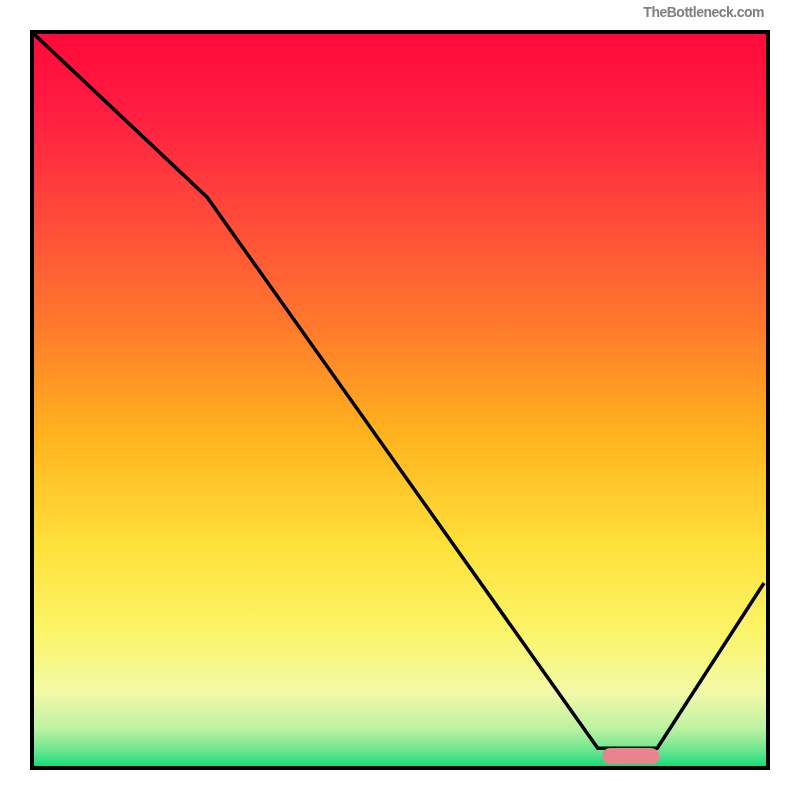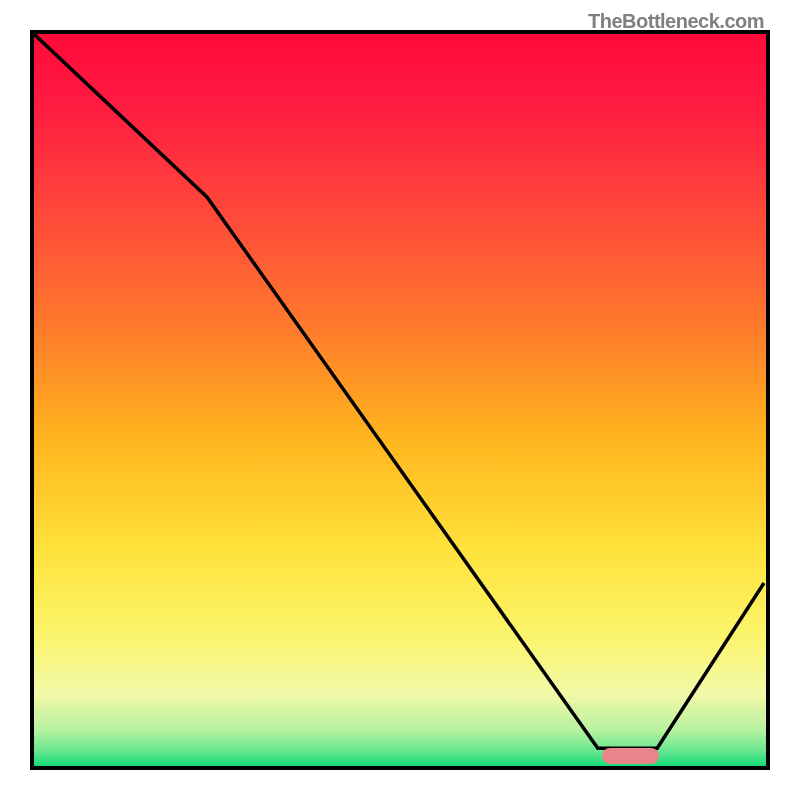--- a/index.html
+++ b/index.html
@@ -24,23 +24,23 @@
   }
   .gradient-bg {
     position: absolute;
     top: 0;
     left: 0;
     width: 100%;
     height: 100%;
   }
   .watermark {
     position: absolute;
-    top: 10px;
+    top: 4px;
     right: 36px;
-    font-size: 20px;
+    font-size: 14px;
     font-weight: bold;
     color: #808080;
     letter-spacing: -0.5px;
   }
   .line-svg {
     position: absolute;
     top: 0;
     left: 0;
     width: 100%;
     height: 100%;

